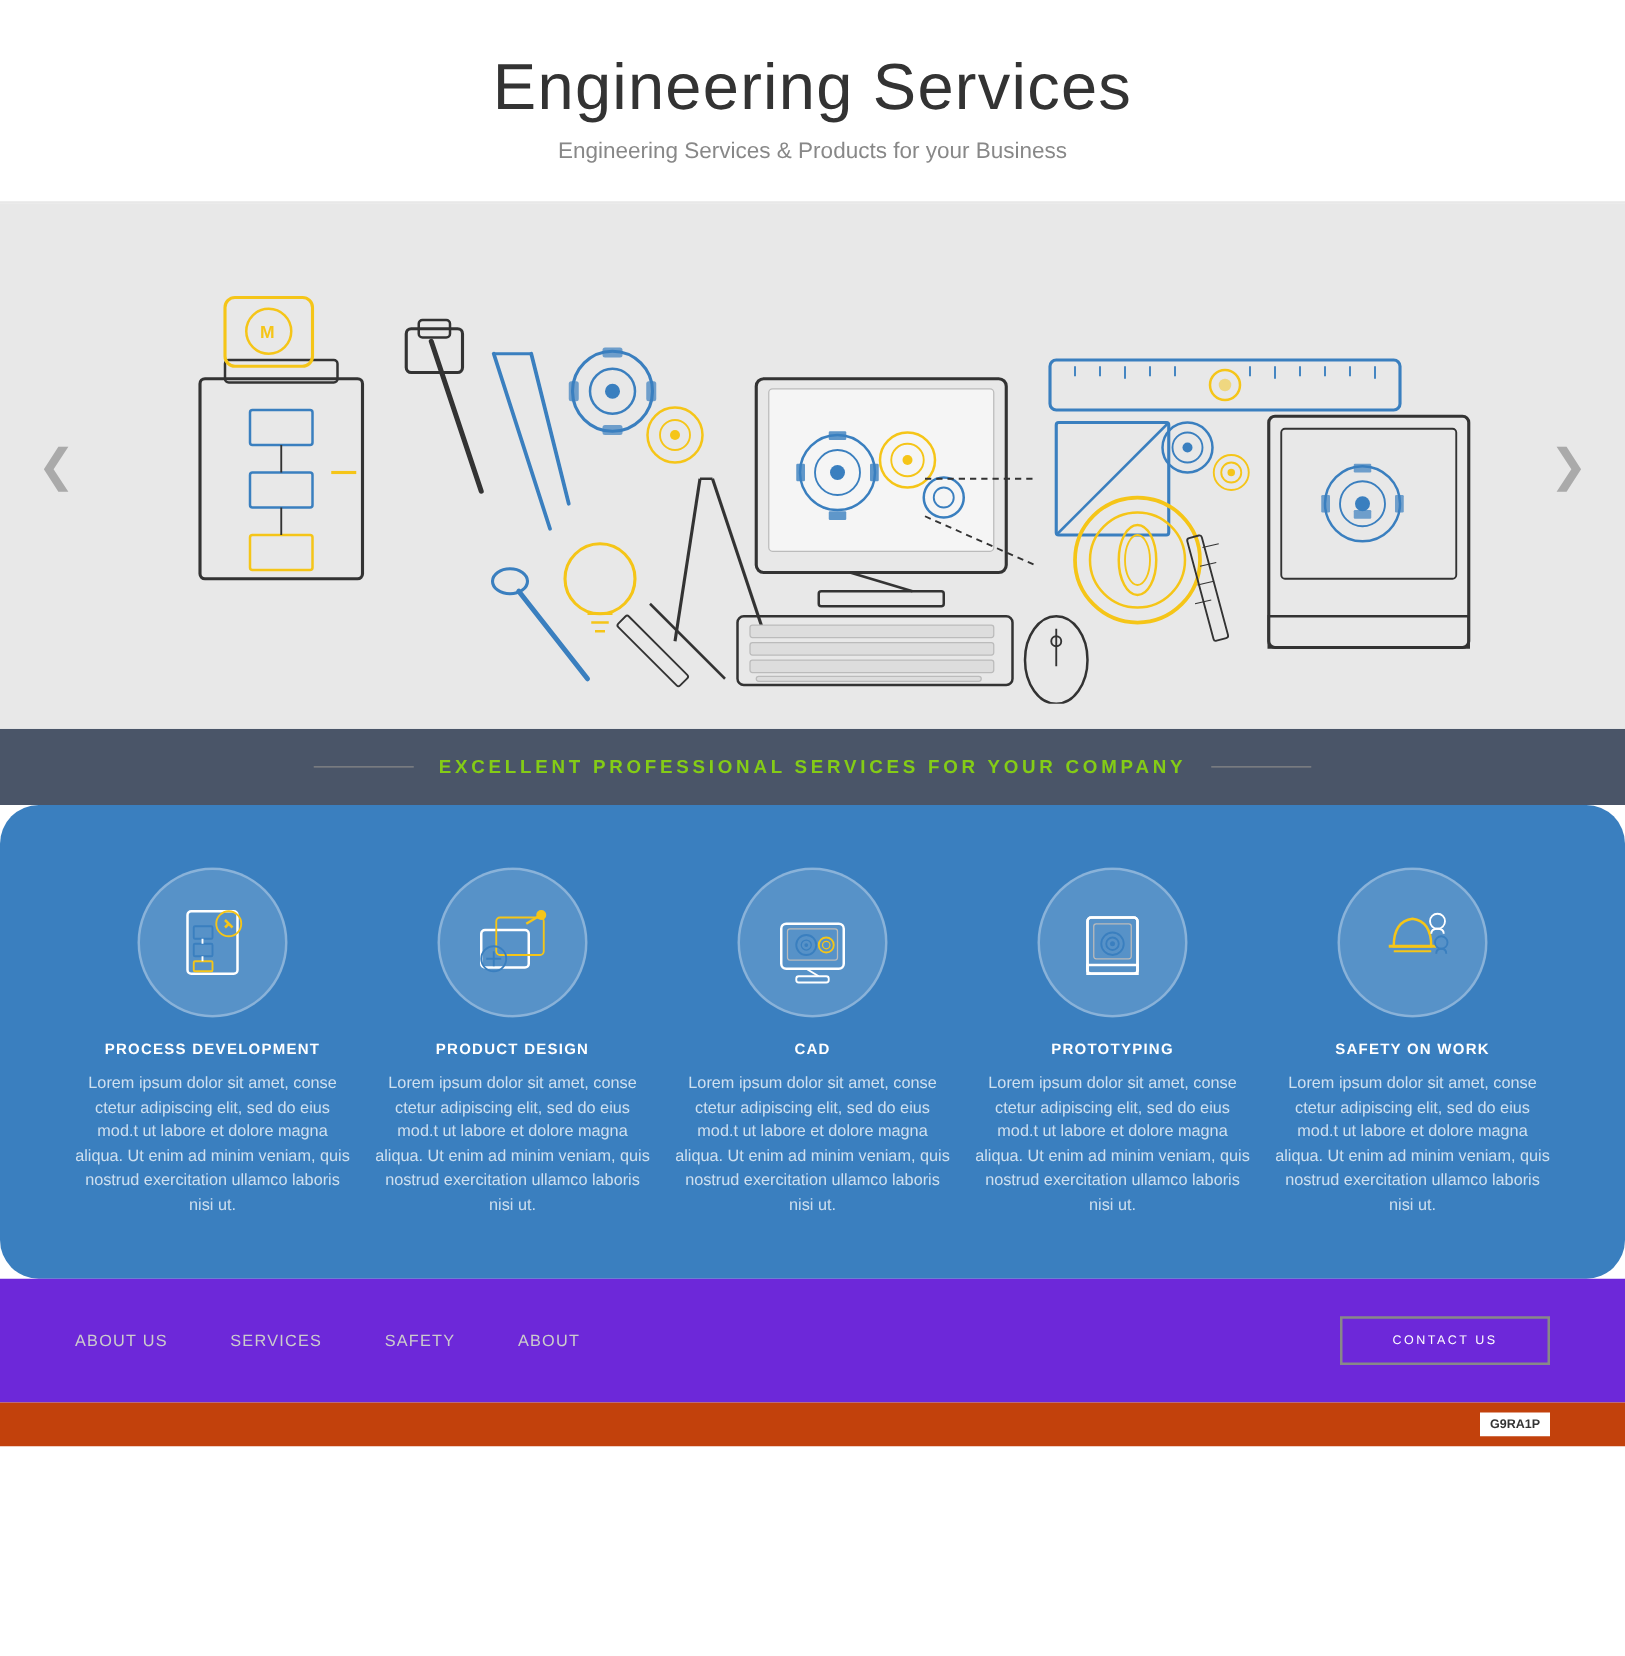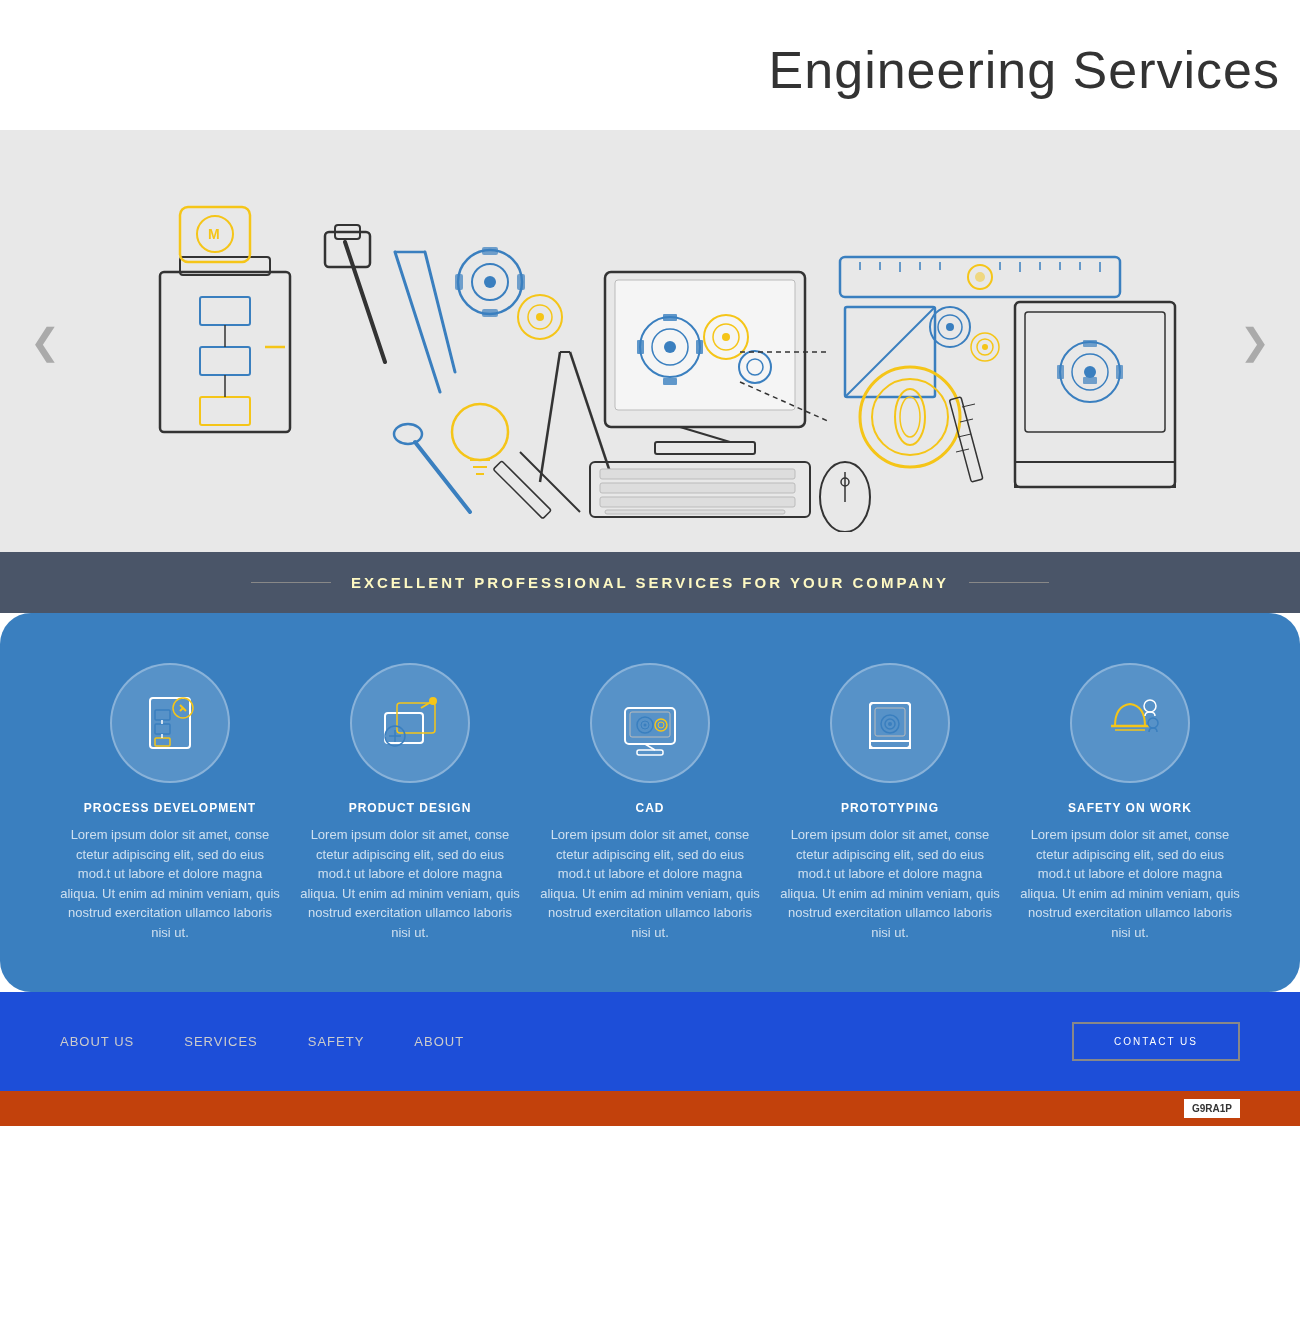--- a/index.html
+++ b/index.html
@@ -1,21 +1,21 @@
 <!DOCTYPE html>
 <html><head>
   <meta charset="utf-8">
   <style>
     * { margin: 0; padding: 0; box-sizing: border-box; }
     body { width: 1300px; height: 1325px; font-family: Arial, sans-serif; overflow: hidden; background: #fff; }
 
     
     #header {
       background: #fff;
-      text-align: right;
+      text-align: center;
       padding: 40px 20px 30px;
       border-bottom: 2px solid #e8e8e8;
     }
     #header h1 {
       font-size: 52px;
       font-weight: 300;
       color: #333;
       letter-spacing: 1px;
     }
     #header p {
@@ -54,21 +54,21 @@
       width: 1100px;
       height: 380px;
       position: relative;
     }
 
     
     #tagline {
       background: #4a5568;
       text-align: center;
       padding: 22px;
-      color: #fef9c3;
+      color: #84cc16;
       font-size: 15px;
       letter-spacing: 3px;
       font-weight: 600;
       display: flex;
       align-items: center;
       justify-content: center;
       gap: 20px;
     }
     .tagline-line {
       width: 80px;
@@ -113,21 +113,21 @@
       color: #fff;
     }
     .service-desc {
       font-size: 13px;
       color: rgba(255,255,255,0.75);
       line-height: 1.5;
     }
 
     
     #footer {
-      background: #1d4ed8;
+      background: #6d28d9;
       padding: 30px 60px;
       display: flex;
       align-items: center;
       justify-content: space-between;
     }
     .footer-nav {
       display: flex;
       gap: 50px;
       align-items: center;
     }
@@ -165,20 +165,21 @@
     }
 
     
     svg { display: block; }
   </style>
 </head>
 <body>
 
 <div id="header">
   <h1>Engineering Services</h1>
+  <p>Engineering Services &amp; Products for your Business</p>
 </div>
 
 <div id="hero">
   <button class="arrow-btn left">❮</button>
 
   <div class="hero-illustration">
     <svg width="1100" height="380" viewBox="0 0 1100 380" xmlns="http://www.w3.org/2000/svg">
 
       <rect x="60" y="120" width="130" height="160" rx="4" fill="none" stroke="#333" stroke-width="2.5"></rect>
       <rect x="80" y="105" width="90" height="18" rx="3" fill="none" stroke="#333" stroke-width="2"></rect>

